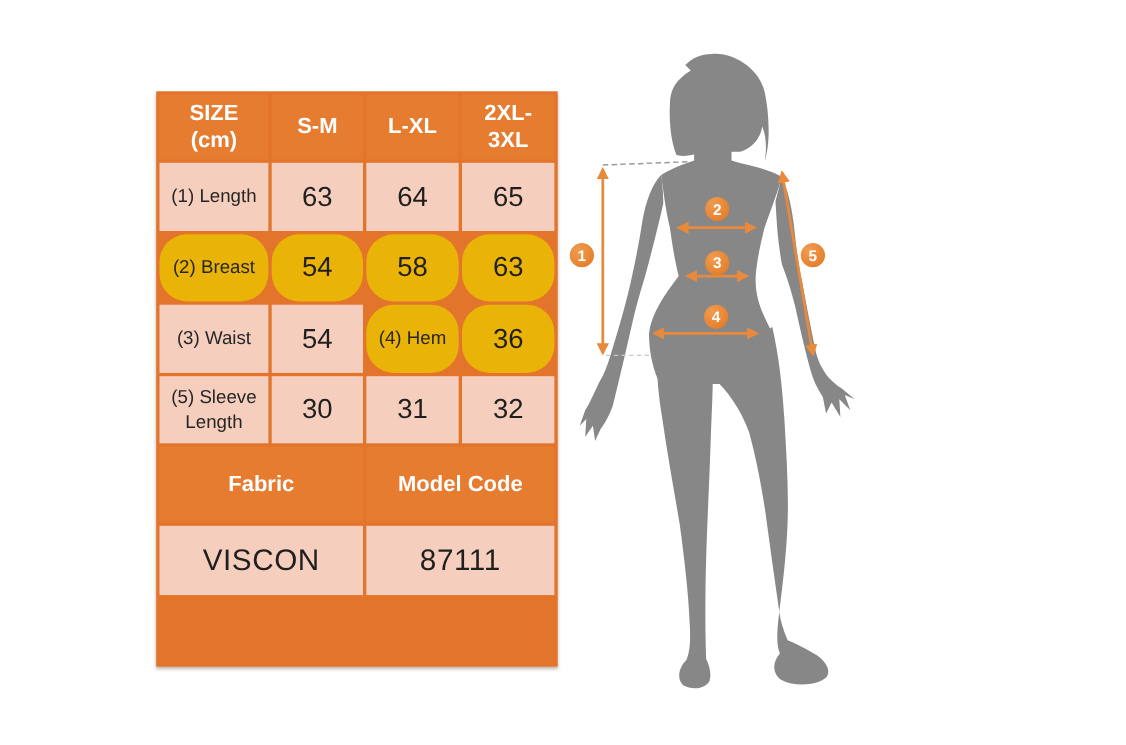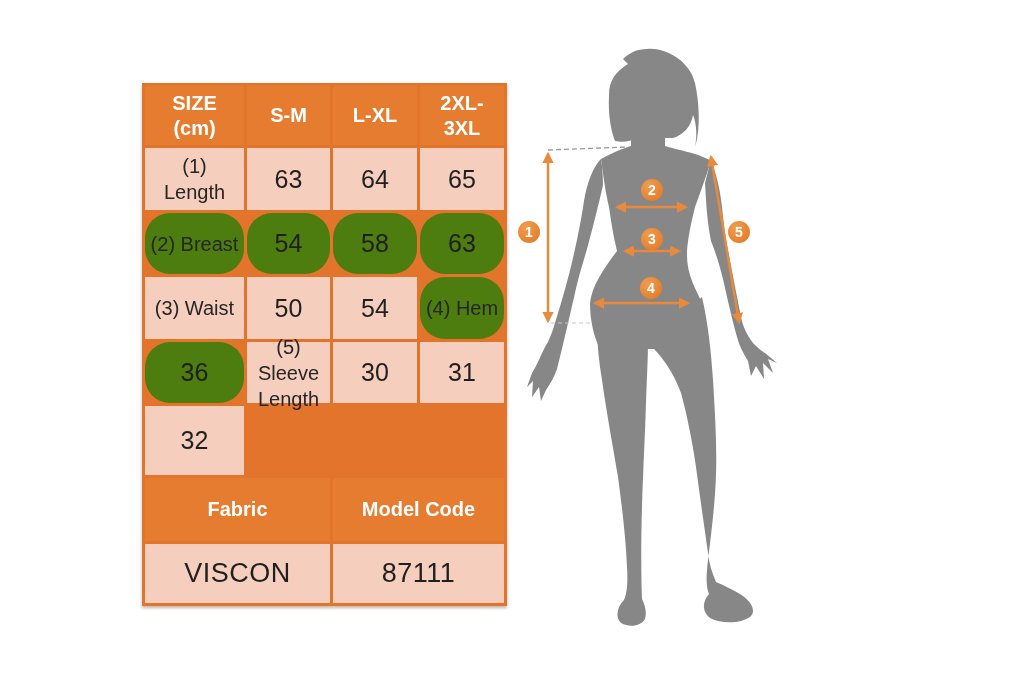--- a/index.html
+++ b/index.html
@@ -8,22 +8,22 @@
 
   
   .chart{position:absolute;left:142px;top:83px;display:grid;
          grid-template-columns:99px 83px 84px 84px;
          grid-template-rows:59px 62px 61px 62px 61px 69px 63px 59px;
          gap:3px;padding:3px;background:#E2742B;
          box-shadow:0 2px 3px rgba(90,40,10,.35);}
   .cell{display:flex;align-items:center;justify-content:center;text-align:center;}
   .hdr{background:#E67C30;color:#FFFFFF;font-weight:bold;font-size:20px;line-height:1.25;}
   .peach-a{background:#F6CEBD;}
-  .peach-b{background:#4d7c0f;border-radius:25px;}
-  .label{font-size:20px;color:#262626;line-height:1.3;padding:0 4px;}
+  .peach-b{background:#eab308;border-radius:25px;}
+  .label{font-size:17px;color:#262626;line-height:1.3;padding:0 4px;}
   .num{font-size:25px;color:#1F1F1F;}
   .val{font-size:27px;color:#1F1F1F;letter-spacing:.5px;}
   .span2a{grid-column:1/3;}
   .span2b{grid-column:3/5;}
   .size-hdr span{display:inline-block;max-width:62px;}
   .xl-hdr span{display:inline-block;max-width:56px;}
 
   .weight{position:absolute;left:350px;top:636px;width:158px;text-align:right;
           font-size:15px;color:#333333;}
 
@@ -58,21 +58,20 @@
     <div class="cell peach-a num">63</div>
     <div class="cell peach-a num">64</div>
     <div class="cell peach-a num">65</div>
 
     <div class="cell peach-b label">(2) Breast</div>
     <div class="cell peach-b num">54</div>
     <div class="cell peach-b num">58</div>
     <div class="cell peach-b num">63</div>
 
     <div class="cell peach-a label">(3) Waist</div>
-    <div class="cell peach-a num">50</div>
     <div class="cell peach-a num">54</div>
 
     <div class="cell peach-b label">(4) Hem</div>
     <div class="cell peach-b num">36</div>
 
     <div class="cell peach-a label">(5) Sleeve Length</div>
     <div class="cell peach-a num">30</div>
     <div class="cell peach-a num">31</div>
     <div class="cell peach-a num">32</div>
 

